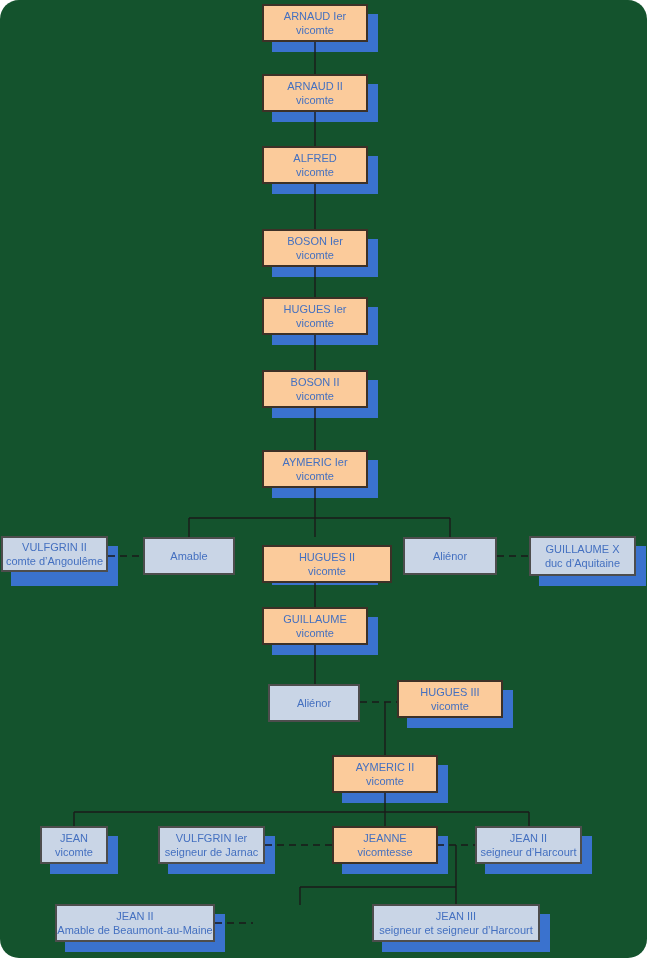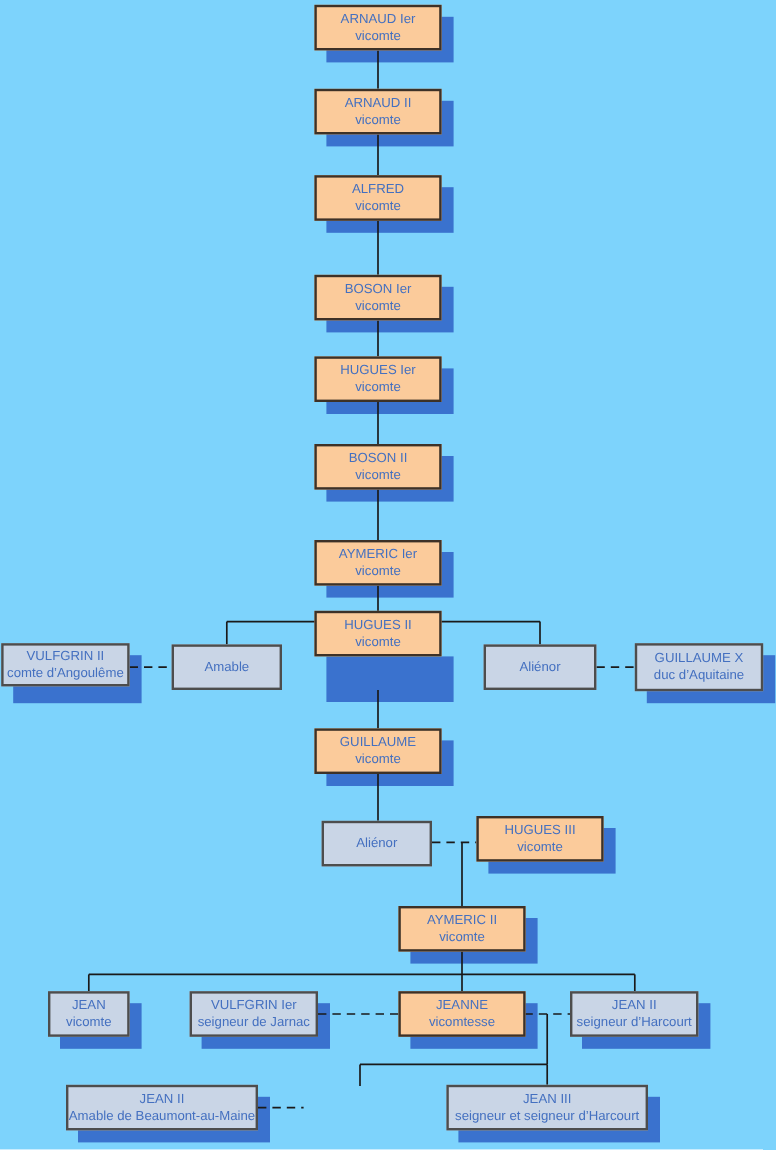--- a/index.html
+++ b/index.html
@@ -1,21 +1,22 @@
 <!DOCTYPE html>
 <html><head>
 <meta charset="utf-8">
 <style>
   html,body{margin:0;padding:0;background:#ffffff;}
   #stage{
     position:relative;
     width:647px;height:958px;
-    background:#7dd3fc;
+    background:#14532d;
     font-family:"Liberation Sans","DejaVu Sans",sans-serif;
     overflow:hidden;
+    border-radius:19px;
   }
   #wires{position:absolute;left:0;top:0;z-index:1;}
   .shadow{
     position:absolute;z-index:0;
     background:#3A72CE;
   }
   .node{
     position:absolute;z-index:2;
     box-sizing:border-box;
     display:flex;flex-direction:column;
@@ -118,21 +119,21 @@
     <div class="tt">vicomte</div>
   </div>
 
   <div class="node blue" style="left:1px;top:536px;width:107px;height:36px">
     <div class="nm">VULFGRIN II</div>
     <div class="tt">comte d’Angoulême</div>
   </div>
   <div class="node blue" style="left:143px;top:537px;width:92px;height:38px">
     <div class="nm">Amable</div>
   </div>
-  <div class="node orange" style="left:262px;top:509px;width:106px;height:38px">
+  <div class="node orange" style="left:262px;top:545px;width:130px;height:38px">
     <div class="nm">HUGUES II</div>
     <div class="tt">vicomte</div>
   </div>
   <div class="node blue" style="left:403px;top:537px;width:94px;height:38px">
     <div class="nm">Aliénor</div>
   </div>
   <div class="node blue" style="left:529px;top:536px;width:107px;height:40px">
     <div class="nm">GUILLAUME X</div>
     <div class="tt">duc d’Aquitaine</div>
   </div>

